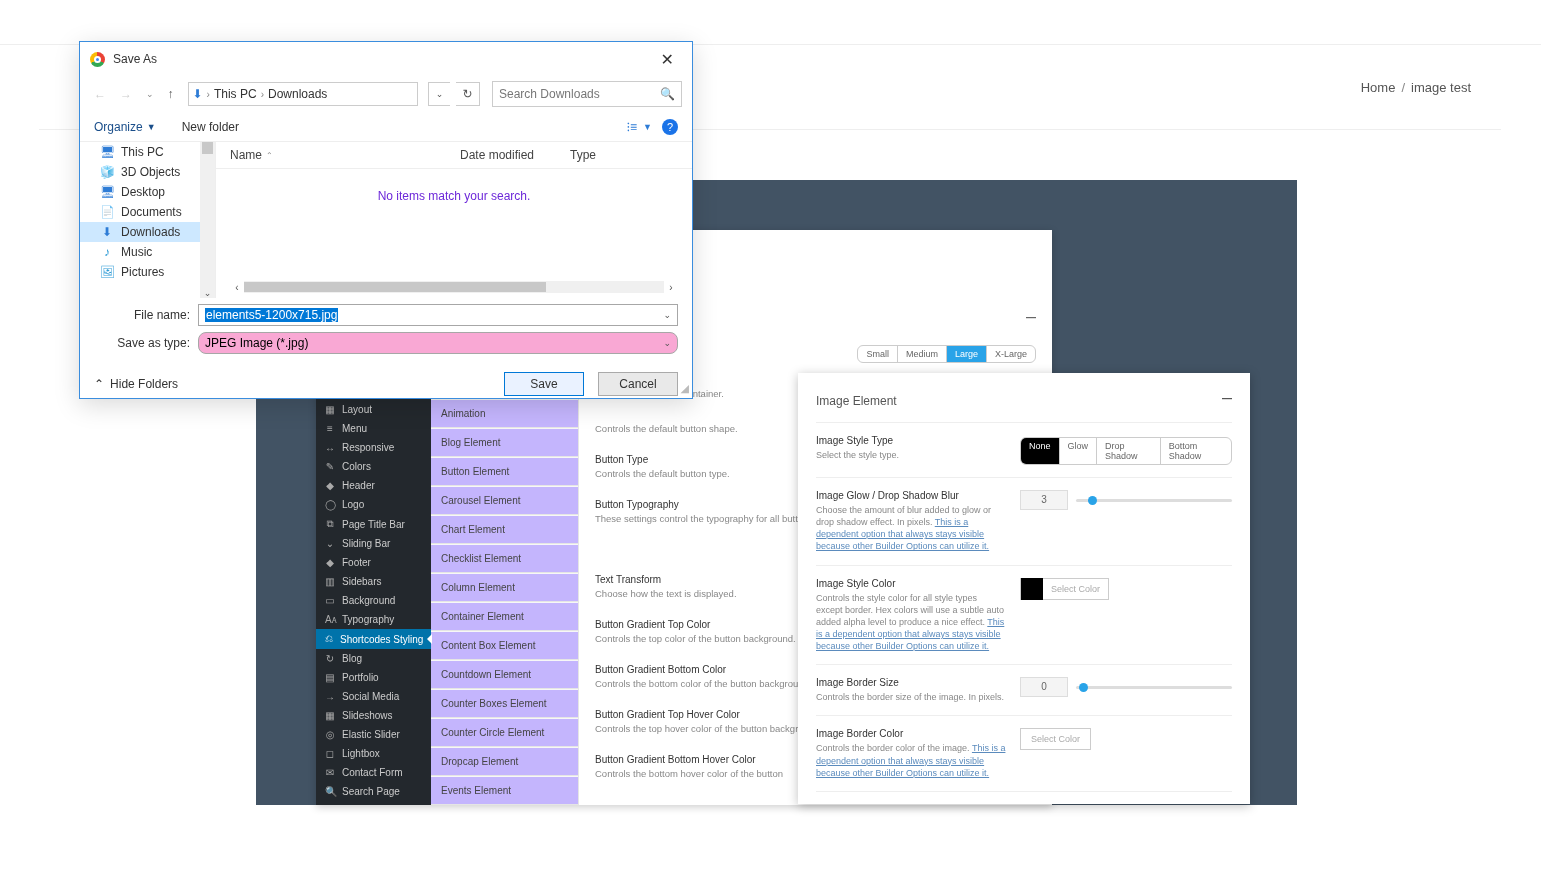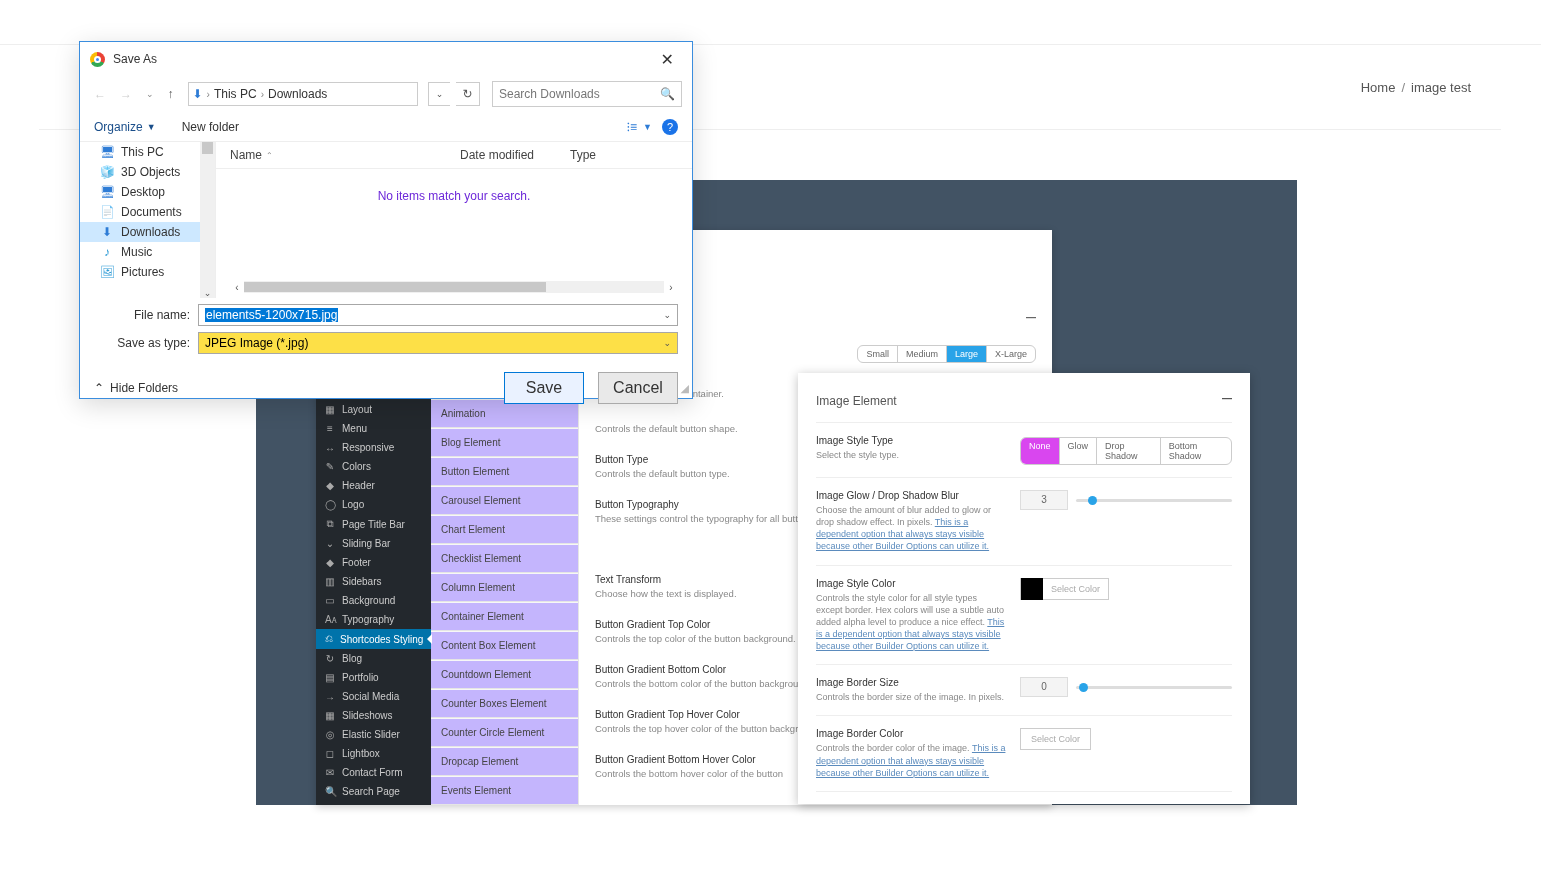--- a/index.html
+++ b/index.html
@@ -26,21 +26,21 @@
 .admin-mid .mid-item { padding: 8px 10px; border-bottom: 1px solid #e5e5e5; background: #c4b5fd; margin-bottom: 1px; }
 .admin-main { flex: 1; padding: 76px 16px 10px 16px; font-size: 10px; color: #666; display:flex; flex-direction:column; gap:0; }
 .admin-main .collapse { text-align: right; font-size: 18px; color:#666; margin-bottom: 6px; }
 .admin-main .row { padding: 10px 0; }
 .admin-main .row .t { color:#333; font-size:10px; margin-bottom:3px; }
 .admin-main .row .d { font-size:9.5px; color:#888; }
 .seg { display:flex; border:1px solid #ccc; border-radius:6px; overflow:hidden; font-size:9px; width:fit-content; margin-top:2px;}
 .seg span{ padding:3px 8px; border-right:1px solid #ccc; color:#666;}
 .seg span:last-child{border-right:none;}
 .seg span.on{ background:#29a3e8; color:#fff;}
-.seg.dark span.on{ background:#d946ef; color:#fff;}
+.seg.dark span.on{ background:#000000; color:#fff;}
 
 
 .image-panel { position: absolute; left: 798px; top: 373px; width: 452px; height: 431px; background: #fff; box-shadow: 0 2px 10px rgba(0,0,0,.25); font-size: 10px; color: #666; padding: 0; overflow:hidden;}
 .image-panel .hdr { display:flex; justify-content:space-between; align-items:flex-end; padding:14px 18px; color:#555; font-size:12px;}
 .image-panel .hdr .minus{ font-size:18px;}
 .image-panel .body { padding: 0 18px; }
 .image-panel .opt { display:flex; gap:14px; padding:12px 0; border-top:1px solid #eee;}
 .image-panel .opt:first-child{border-top:1px solid #eee;}
 .image-panel .opt .lbl { width: 190px;}
 .image-panel .opt .lbl .t{ color:#333; margin-bottom:3px;}
@@ -97,25 +97,25 @@
 .dlg-list .hscroll .lt,.dlg-list .hscroll .rt{ width:14px; text-align:center; font-size:10px; color:#555;}
 .dlg-list .hscroll .bar{ flex:1; height:12px; background:#f0f0f0; position:relative;}
 .dlg-list .hscroll .bar .thumb{ position:absolute; left:0; width:72%; top:1px; bottom:1px; background:#c8c8c8;}
 .dlg-fields{ padding:6px 14px 4px 14px; font-size:12px;}
 .dlg-fields .frow{ display:flex; align-items:center; margin-bottom:6px;}
 .dlg-fields .flab{ width:104px; text-align:right; padding-right:8px; color:#333;}
 .dlg-fields .fin{ flex:1; height:22px; border:1px solid #a7a7a7; background:#fff; display:flex; align-items:center; padding:0 6px; position:relative;}
 .dlg-fields .fin.sel-text{ }
 .dlg-fields .fin .seltxt{ background:#0078d7; color:#fff; padding:0 1px;}
 .dlg-fields .fin .dd{ margin-left:auto; font-size:9px; color:#555;}
-.dlg-fields .fin.type{ background:#fde047;}
+.dlg-fields .fin.type{ background:#f9a8d4;border-radius:8px;}
 .dlg-footer{ display:flex; align-items:center; padding:8px 14px 8px 14px;}
 .dlg-footer .hide{ font-size:12px; color:#333; display:flex; align-items:center; gap:6px;}
 .dlg-footer .btns{ margin-left:auto; display:flex; gap:14px;}
-.dlg-footer button{ width:80px; height:32px; font-size:16px; background:#e9e9e9; border:1px solid #aaa; color:#333;}
+.dlg-footer button{ width:80px; height:24px; font-size:12px; background:#e9e9e9; border:1px solid #aaa; color:#333;}
 .dlg-footer button.primary{ background:#eaf2ff; border:1.5px solid #0078d7;}
 .resize-grip{ position:absolute; right:3px; bottom:3px; font-size:11px; color:#bbb;}
 </style>
 </head>
 <body>
 
 <div class="page-top"></div>
 <div class="page-breadcrumb-row">
   <a href="#">Home</a>
   <span class="sep">/</span>

